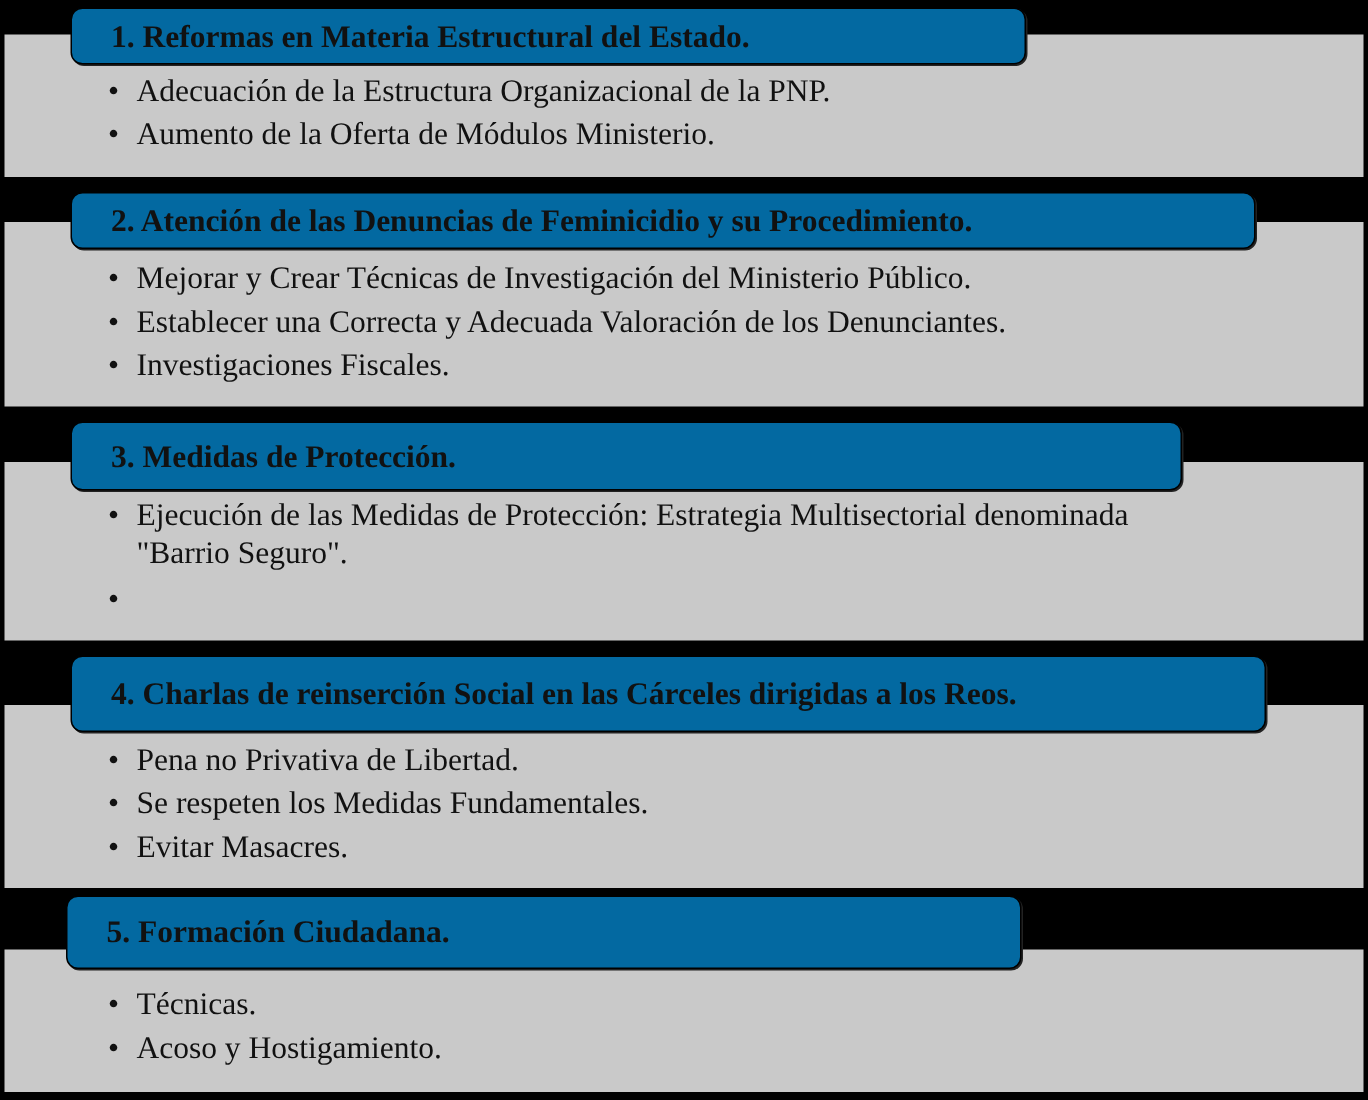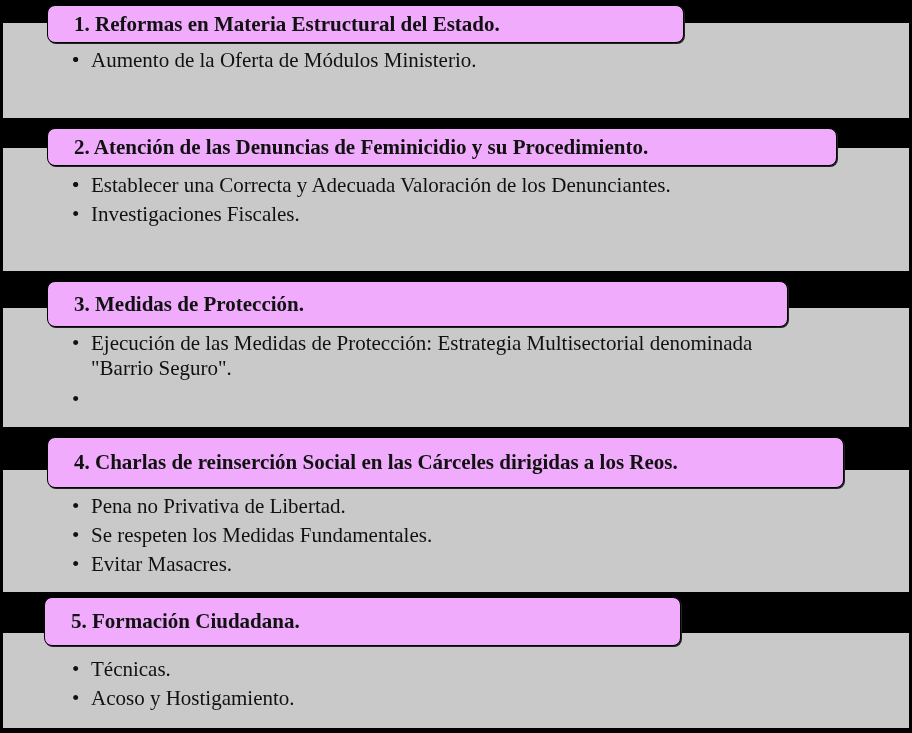--- a/index.html
+++ b/index.html
@@ -16,21 +16,21 @@
       color: #111111;
     }
     .panel {
       position: absolute;
       left: 3px;
       width: 906px;
       background: #c9c9c9;
     }
     .header-box {
       position: absolute;
-      background: #f0abfc;
+      background: #0369a1;
       border: 1.5px solid #000000;
       border-radius: 8px;
       box-shadow: 1px 1px 0 #222;
       box-sizing: border-box;
       font-weight: bold;
       font-size: 21px;
       line-height: 1;
       padding-left: 26px;
       display: flex;
       align-items: center;
@@ -56,30 +56,30 @@
     }
   </style>
 </head>
 <body>
 
 <div class="panel" style="top:23px;height:95px;"></div>
 <div class="header-box" style="left:47px;top:5px;width:637px;height:38px;">
   <span>1. Reformas en Materia Estructural del Estado.</span>
 </div>
 <ul class="bullets" style="top:46px;">
-  <li><span class="dot">•</span></li>
+  <li><span class="dot">•</span><span>Adecuación de la Estructura Organizacional de la PNP.</span></li>
   <li><span class="dot">•</span><span>Aumento de la Oferta de Módulos Ministerio.</span></li>
 </ul>
 
 <div class="panel" style="top:148px;height:123px;"></div>
 <div class="header-box" style="left:47px;top:128px;width:790px;height:38px;align-items:center;">
   <span>2. Atención de las Denuncias de Feminicidio y su Procedimiento.</span>
 </div>
 <ul class="bullets" style="top:171px;">
-  <li><span class="dot">•</span></li>
+  <li><span class="dot">•</span><span>Mejorar y Crear Técnicas de Investigación del Ministerio Público.</span></li>
   <li><span class="dot">•</span><span>Establecer una Correcta y Adecuada Valoración de los Denunciantes.</span></li>
   <li><span class="dot">•</span><span>Investigaciones Fiscales.</span></li>
 </ul>
 
 <div class="panel" style="top:308px;height:119px;"></div>
 <div class="header-box" style="left:47px;top:281px;width:741px;height:46px;text-align:center;">
   <span>3. Medidas de Protección.</span>
 </div>
 <ul class="bullets" style="top:331px;width:700px;">
   <li style="line-height:25px;margin-bottom:4px;"><span class="dot">•</span><span>Ejecución de las Medidas de Protección: Estrategia Multisectorial denominada "Barrio Seguro".</span></li>

